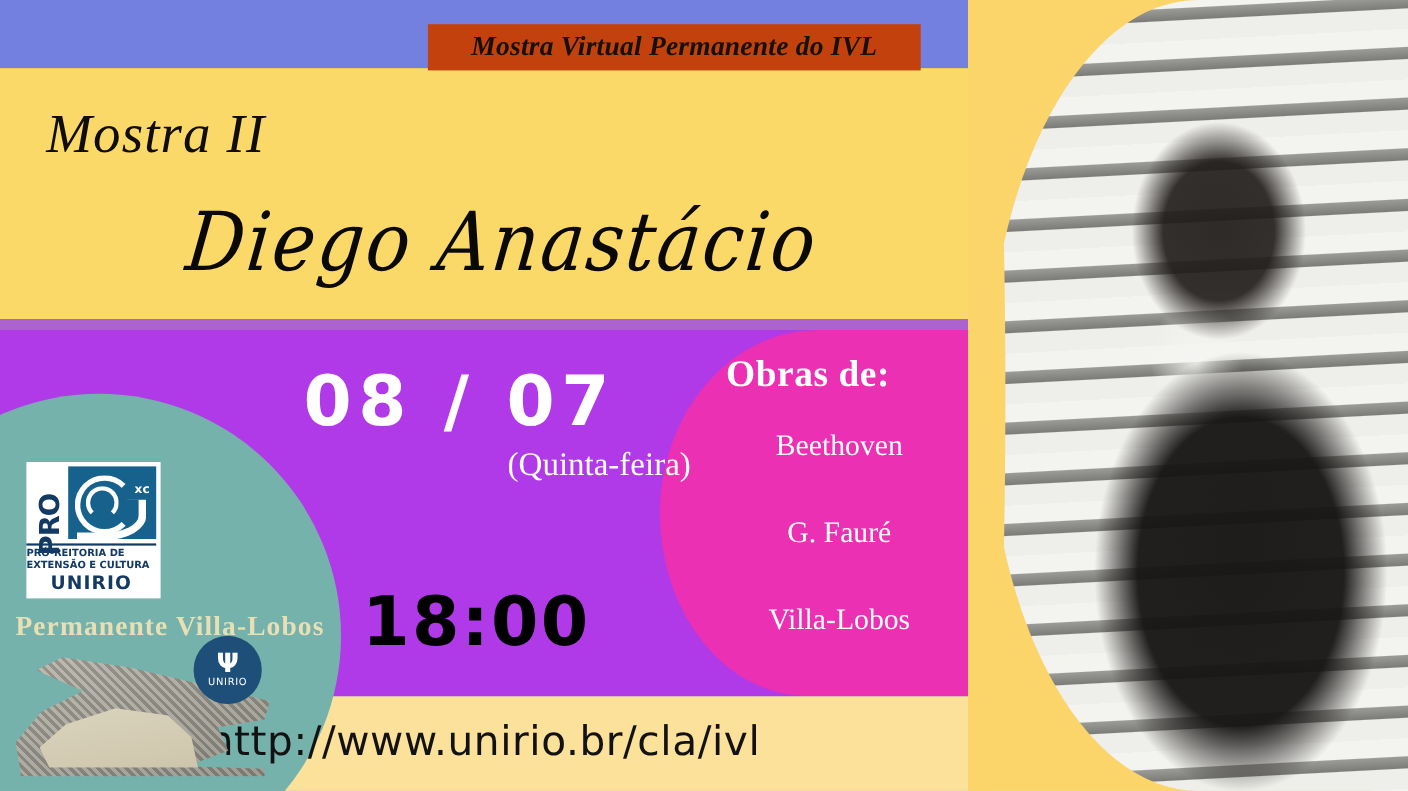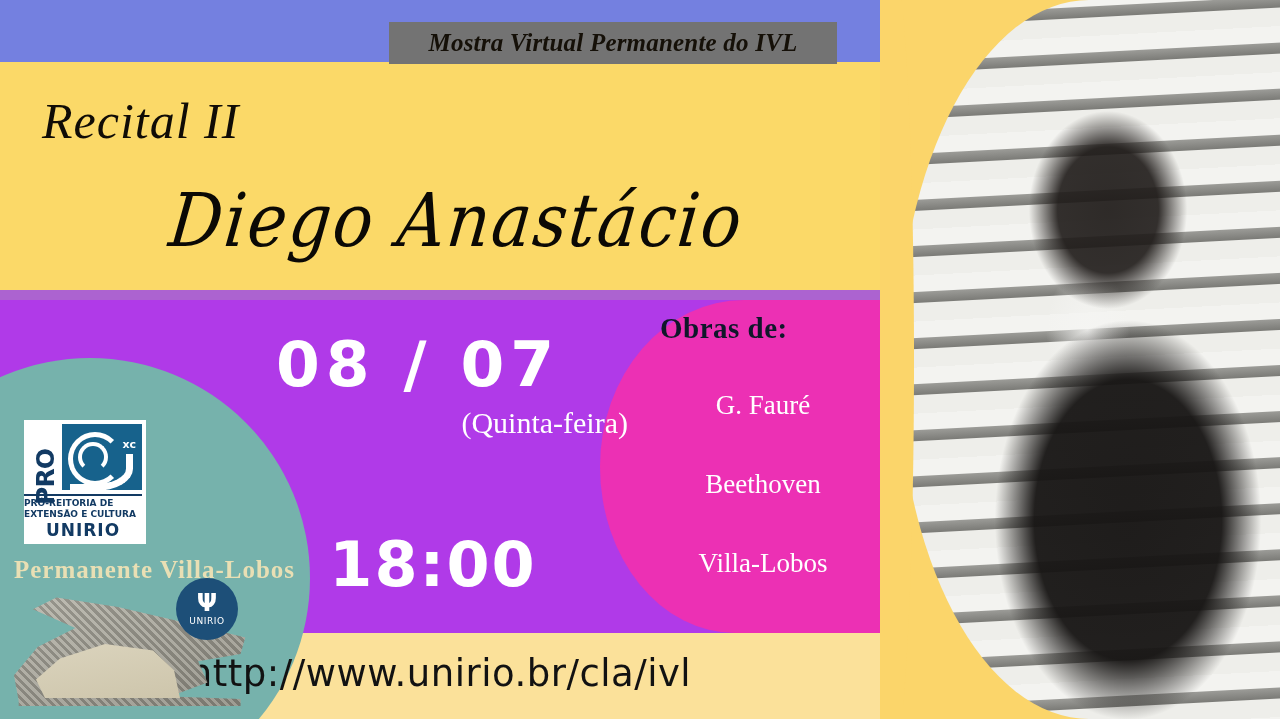--- a/index.html
+++ b/index.html
@@ -125,21 +125,21 @@
     width: 44px; height: 800px;
     background: #FBD56A;
     border-radius: 0 50% 50% 0 / 0 50% 50% 0;
   }
 
   
   .mostra-box {
     position: absolute;
     left: 389px; top: 22px;
     width: 448px; height: 42px;
-    background: #737373;
+    background: #c2410c;
     display: flex;
     align-items: center;
     justify-content: center;
   }
   .mostra-text {
     font-family: "Liberation Serif", serif;
     font-style: italic;
     font-weight: bold;
     font-size: 25px;
     color: #151008;
@@ -202,32 +202,32 @@
     color: #ffffff;
   }
   .time-value {
     position: absolute;
     left: 238px; top: 528px;
     width: 390px;
     text-align: center;
     font-family: "DejaVu Sans", sans-serif;
     font-weight: bold;
     font-size: 62px;
-    color: #ffffff;
+    color: #000000;
     letter-spacing: 2px;
   }
 
   .obras-title {
     position: absolute;
-    left: 660px; top: 312px;
+    left: 660px; top: 322px;
     width: 210px;
     font-family: "Liberation Serif", serif;
     font-weight: bold;
-    font-size: 29px;
-    color: #0f172a;
+    font-size: 34px;
+    color: #ffffff;
     letter-spacing: 0.5px;
   }
   .obras-list {
     position: absolute;
     left: 648px; top: 390px;
     width: 230px;
     text-align: center;
   }
   .obras-item {
     font-family: "Liberation Serif", serif;
@@ -414,31 +414,31 @@
     <div class="photo-clip">
       <div class="photo"></div>
       <div class="photo-curve-left"></div>
     </div>
   </div>
 
   <div class="mostra-box">
     <span class="mostra-text">Mostra Virtual Permanente do IVL</span>
   </div>
 
-  <div class="recital">Recital II</div>
+  <div class="recital">Mostra II</div>
   <div class="artist">Diego Anastácio</div>
 
   <div class="date-line">08 / 07</div>
   <div class="date-day">(Quinta-feira)</div>
   <div class="time-value">18:00</div>
 
   <div class="obras-title">Obras de:</div>
   <div class="obras-list">
+    <div class="obras-item">Beethoven</div>
     <div class="obras-item">G. Fauré</div>
-    <div class="obras-item">Beethoven</div>
     <div class="obras-item">Villa-Lobos</div>
   </div>
 
   <div class="url-text">http://www.unirio.br/cla/ivl</div>
 
   <div class="proexc-logo">
     <div class="proexc-top">
       <div class="proexc-pro">PRO</div>
       <div class="proexc-sq">
         <div class="proexc-spiral"></div>

